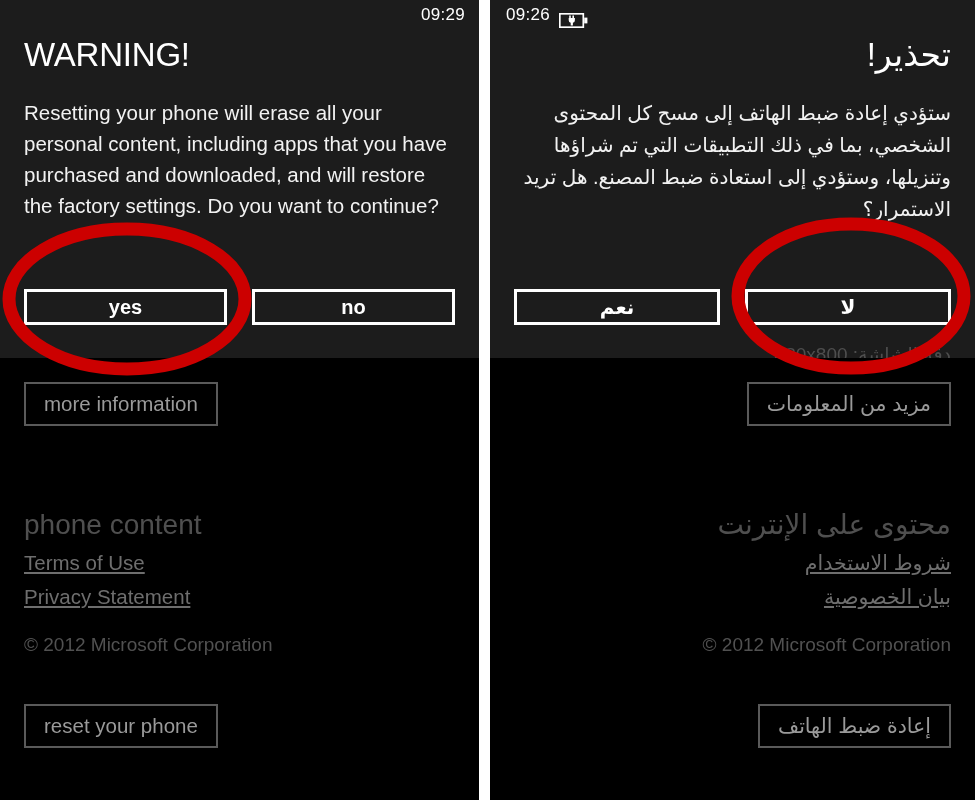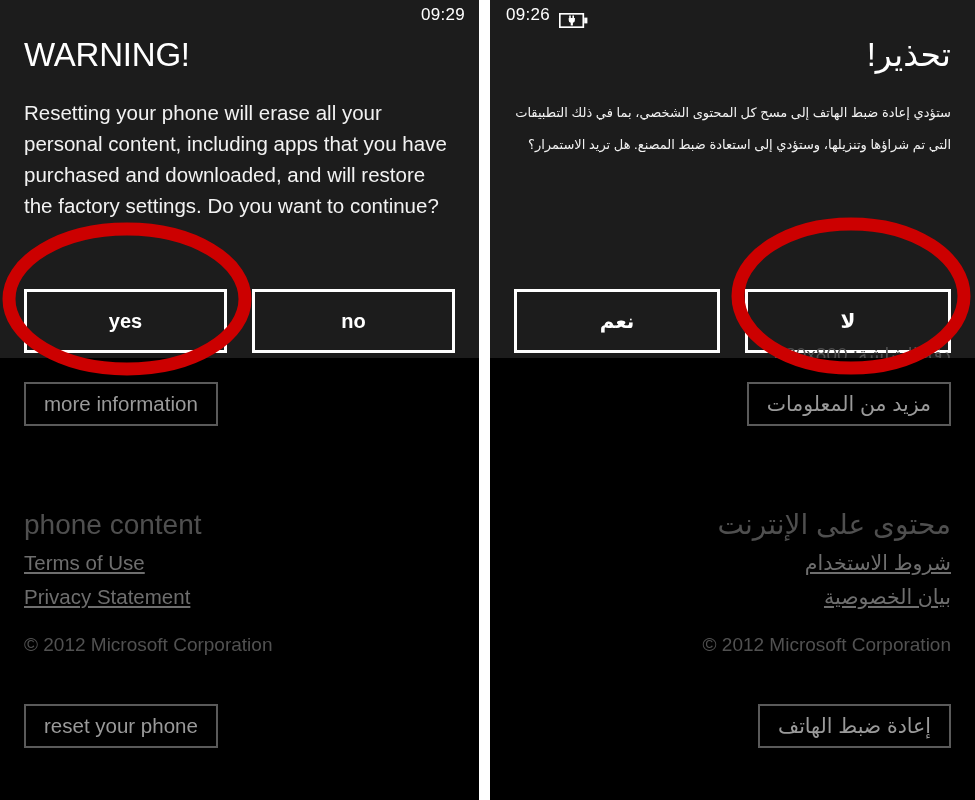--- a/index.html
+++ b/index.html
@@ -93,21 +93,21 @@
   .dialog-buttons {
     position: absolute;
     left: 24px;
     right: 24px;
     top: 289px;
     display: flex;
     gap: 25px;
   }
   .dlg-btn {
     flex: 1;
-    height: 64px;
+    height: 36px;
     border: 3px solid #ffffff;
     background: #1c1c1c;
     color: #ffffff;
     font-size: 20px;
     font-weight: bold;
     display: flex;
     align-items: center;
     justify-content: center;
     box-sizing: border-box;
     cursor: pointer;
@@ -169,21 +169,21 @@
   .copyright {
     color: #515151;
     font-size: 19px;
     margin-top: 25px;
   }
   .reset-wrap { margin-top: 48px; }
 
   
   .rtl { direction: rtl; text-align: right; }
   .rtl .dialog-title { text-align: right; }
-  .rtl .dialog-body  { text-align: right; font-size: 13px; line-height: 32px; }
+  .rtl .dialog-body  { text-align: right; font-size: 20px; line-height: 32px; }
   .rtl .section-head,
   .rtl .link,
   .rtl .copyright { text-align: right; }
   .rtl .more-info-wrap,
   .rtl .reset-wrap { text-align: right; }
 
   
   .annot {
     position: absolute;
     pointer-events: none;

